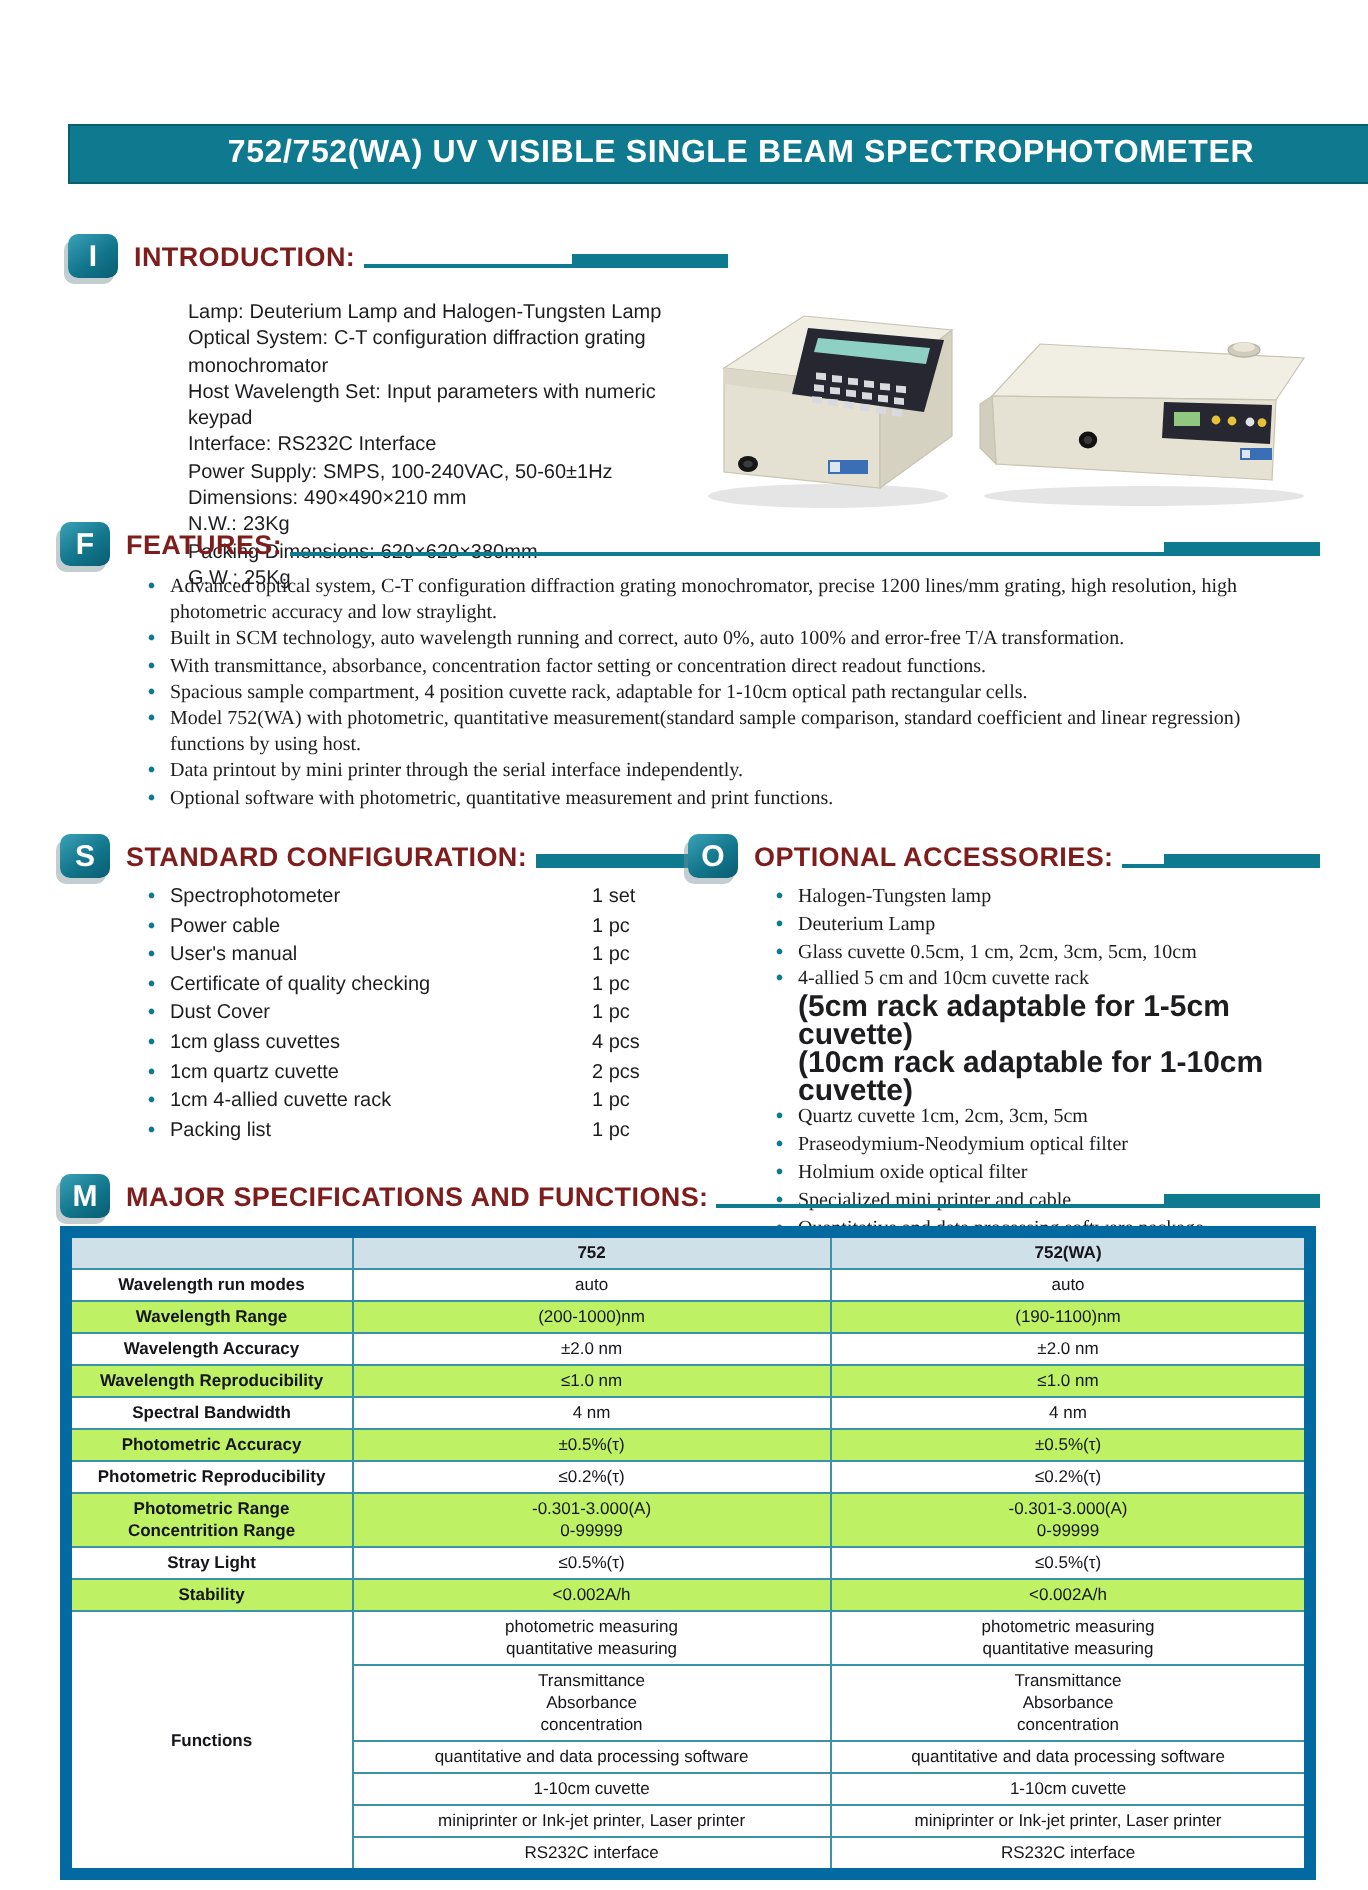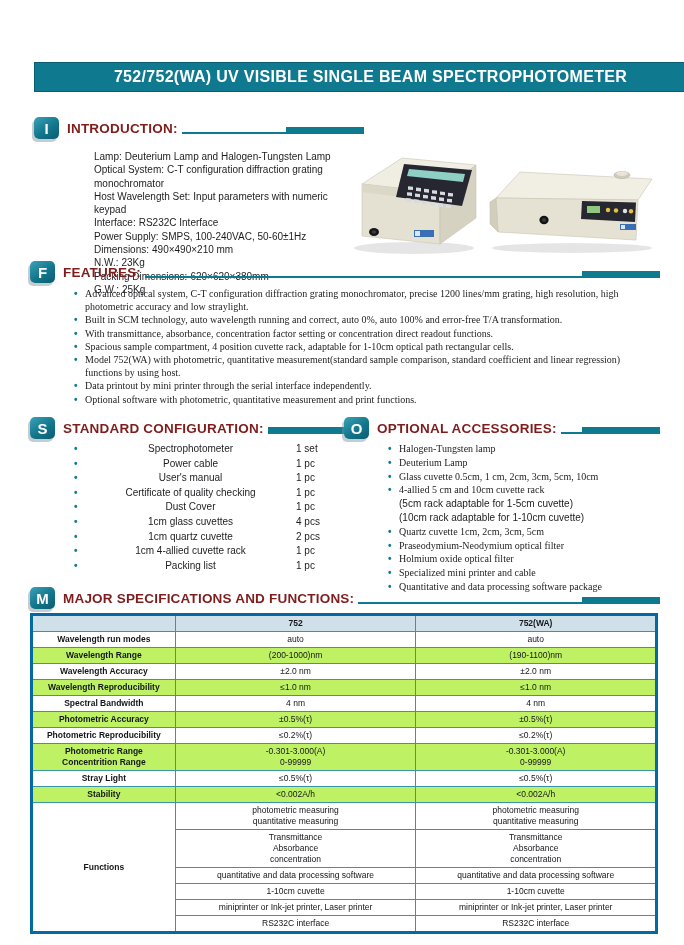--- a/index.html
+++ b/index.html
@@ -38,38 +38,38 @@
   .photos { position:absolute; left:348px; top:140px; width:312px; height:116px;
             display:flex; align-items:flex-end; gap:4px; }
 
   
   .bi { display:flex; font-size:10px; line-height:13.2px; }
   .bi .dot { width:11px; color:#0e7a90; font-weight:bold; flex:none; }
   .bi .tx { flex:1;font-family:Liberation Serif, serif; }
 
   .srow { display:flex; font-size:10px; line-height:14.6px; }
   .srow .dot { width:11px; color:#0e7a90; font-weight:bold; flex:none; }
-  .srow .nm { flex:1;text-align:center; }
+  .srow .nm { flex:1; }
   .srow .qty { width:38px; flex:none; }
 
-  .osub { font-size:10px; line-height:13.8px; padding-left:11px; }
+  .osub { font-size:15px; line-height:13.8px; padding-left:11px;font-weight:bold; }
 
   
   #sec-intro    { position:absolute; left:34px;  top:114px; width:330px; }
   #sec-features { position:absolute; left:30px;  top:258px; width:630px; }
   .feat-list    { margin:7px 0 0 44px; width:582px; }
   #sec-standard { position:absolute; left:30px;  top:414px; width:316px; }
   .std-list     { margin:6px 0 0 44px; padding-right:12px; }
   #sec-optional { position:absolute; left:344px; top:414px; width:316px; }
   .opt-list     { margin:6px 0 0 44px; }
   .opt-list .bi { line-height:13.8px; }
   #sec-specs    { position:absolute; left:30px;  top:584px; width:630px; }
 
   
-  .spec-table { width:628px; margin-top:7px; border-collapse:collapse; border:3px solid #0369a1; }
+  .spec-table { width:628px; margin-top:7px; border-collapse:collapse; border:6px solid #0369a1; }
   .spec-table th, .spec-table td {
     border:1px solid #3a93a6; font-size:8.5px; line-height:11px;
     text-align:center; padding:2px 3px; color:#15151a;
   }
   .spec-table th { background:#cfe0e9; font-weight:bold; height:15px; }
   .spec-table td.lab { font-weight:bold;margin-left:22px; }
   .spec-table tr.stripe td { background:#bef264; }
   .spec-table td { background:#ffffff; }
 
   

